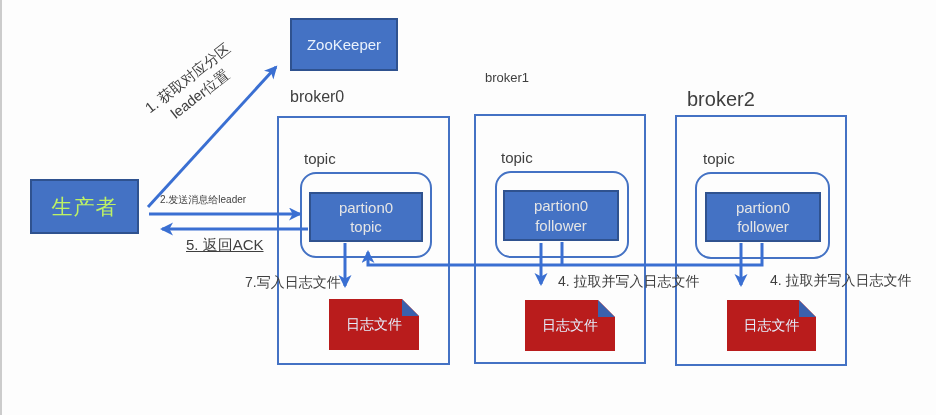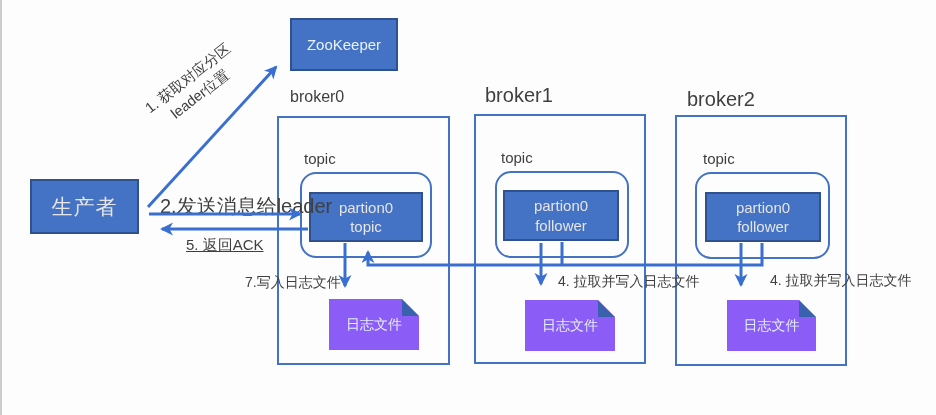--- a/index.html
+++ b/index.html
@@ -8,21 +8,21 @@
     background:#fdfdfd;border-left:2px solid #cccccc;
     font-family:"Liberation Sans", sans-serif;
     box-sizing:border-box;
   }
   
   .bluebox{
     position:absolute;display:flex;align-items:center;justify-content:center;
     background:#4472C4;border:2px solid #2F528F;box-sizing:border-box;
     color:#e8f0fb;text-align:center;
   }
-  #producer{left:28px;top:179px;width:109px;height:55px;font-size:21px;color:#e5e5e5;letter-spacing:1px;}
+  #producer{left:28px;top:179px;width:109px;height:55px;font-size:21px;color:#bef264;letter-spacing:1px;}
   #zookeeper{left:288px;top:18px;width:108px;height:53px;font-size:15px;color:#eaf2fc;}
   .partition{font-size:15px;line-height:1.3;color:#e5e5e5;}
   #b0-part{left:307px;top:192px;width:114px;height:50px;}
   #b1-part{left:501px;top:190px;width:116px;height:51px;}
   #b2-part{left:703px;top:192px;width:116px;height:50px;}
   
   .broker-box{
     position:absolute;border:2px solid #4472C4;background:transparent;box-sizing:border-box;
   }
   #b0-box{left:275px;top:116px;width:173px;height:249px;}
@@ -30,43 +30,43 @@
   #b2-box{left:673px;top:115px;width:172px;height:251px;}
   .topic-box{
     position:absolute;border:2px solid #4472C4;border-radius:16px;background:transparent;box-sizing:border-box;
   }
   #b0-topic{left:298px;top:172px;width:132px;height:86px;}
   #b1-topic{left:493px;top:171px;width:134px;height:87px;}
   #b2-topic{left:693px;top:172px;width:135px;height:87px;}
   
   .log{
     position:absolute;display:flex;align-items:center;justify-content:center;
-    background:#8b5cf6;color:#e4eefb;font-size:14px;
+    background:#b91c1c;color:#e4eefb;font-size:14px;
     clip-path:polygon(0 0, calc(100% - 17px) 0, 100% 17px, 100% 100%, 0 100%);
   }
   .log .fold{
     position:absolute;top:0;right:0;width:17px;height:17px;background:#3a61ad;
     clip-path:polygon(0 0, 100% 100%, 0 100%);
   }
   #b0-log{left:327px;top:299px;width:90px;height:51px;}
   #b1-log{left:523px;top:300px;width:90px;height:51px;}
   #b2-log{left:725px;top:300px;width:89px;height:51px;}
   
   .lbl{position:absolute;color:#3f3f3f;white-space:nowrap;}
   #b0-name{left:288px;top:88px;font-size:16px;}
-  #b1-name{left:483px;top:84px;font-size:20px;}
+  #b1-name{left:483px;top:70px;font-size:13px;}
   #b2-name{left:685px;top:88px;font-size:20px;}
   #b0-topiclbl{left:302px;top:150px;font-size:15px;}
   #b1-topiclbl{left:499px;top:149px;font-size:15px;}
   #b2-topiclbl{left:701px;top:150px;font-size:15px;}
   #lbl-step1{
     left:112px;top:66px;width:160px;font-size:14.5px;text-align:center;line-height:1.4;
     transform:rotate(-38deg);transform-origin:center;white-space:nowrap;
   }
-  #lbl-step2{left:158px;top:193px;font-size:20px;}
+  #lbl-step2{left:158px;top:193px;font-size:10px;}
   #lbl-step5{left:184px;top:236px;font-size:15px;text-decoration:underline;}
   #lbl-step3{left:243px;top:274px;font-size:14px;}
   #lbl-step4a{left:556px;top:273px;font-size:14px;}
   #lbl-step4b{left:768px;top:272px;font-size:14px;}
   
   #arrows{position:absolute;left:0;top:0;z-index:6;pointer-events:none;}
 </style>
 </head>
 <body>
 

